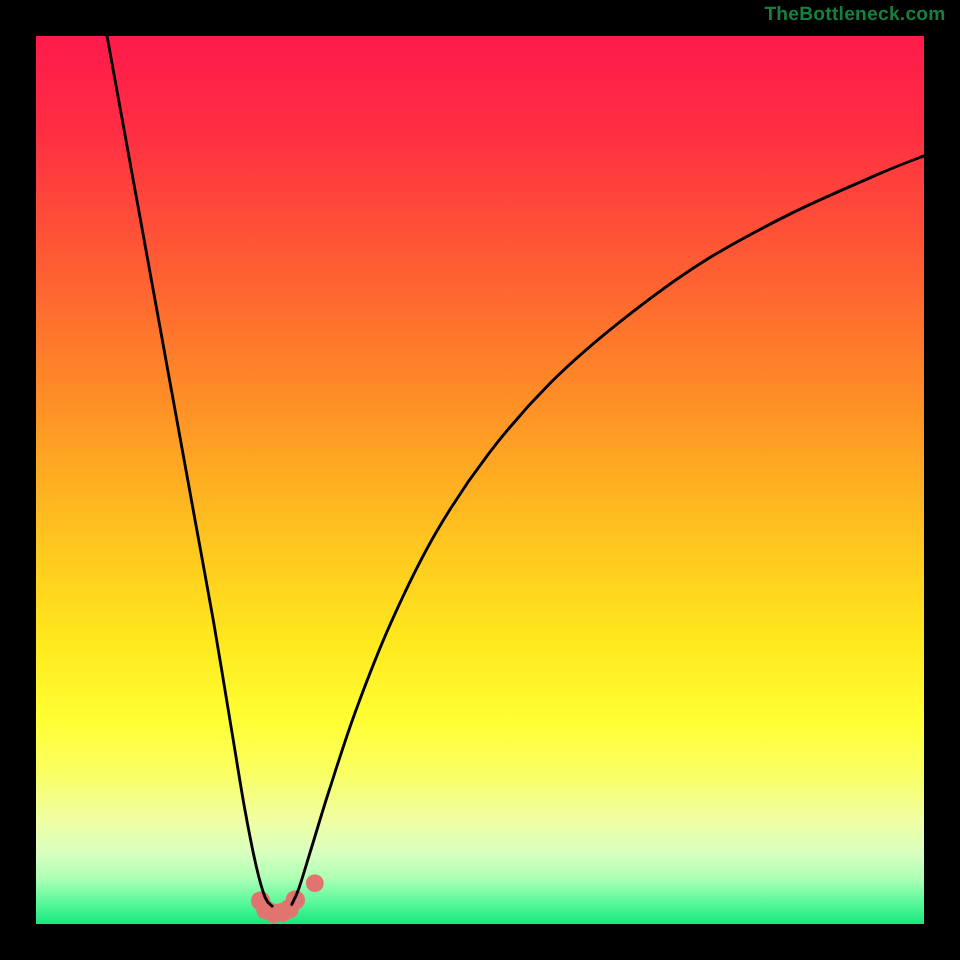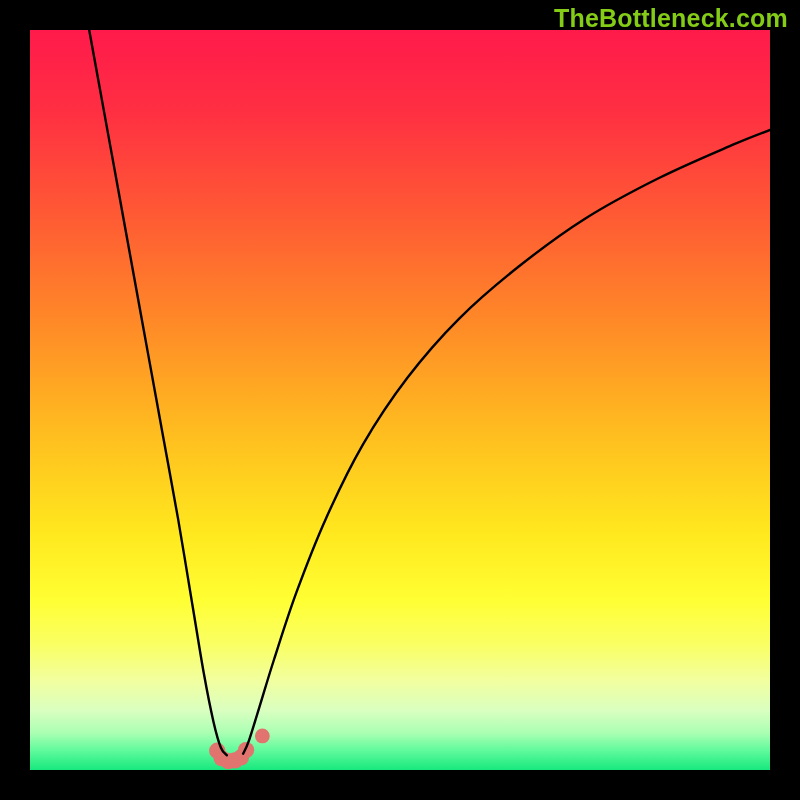--- a/index.html
+++ b/index.html
@@ -38,23 +38,23 @@
     left: 0;
     top: 0;
     width: 740px;
     height: 740px;
   }
   .watermark {
     position: absolute;
     top: 4px;
     right: 12px;
     font-family: Arial, Helvetica, sans-serif;
-    font-size: 25px;
+    font-size: 16px;
     font-weight: 600;
-    color: #84cc16;
+    color: #15803d;
     letter-spacing: 0.2px;
   }
 </style>
 </head>
 <body>
 
 <div class="frame">
   <div class="plot">
     <svg class="gradient" viewBox="0 0 740 740" preserveAspectRatio="none">
       <defs>

